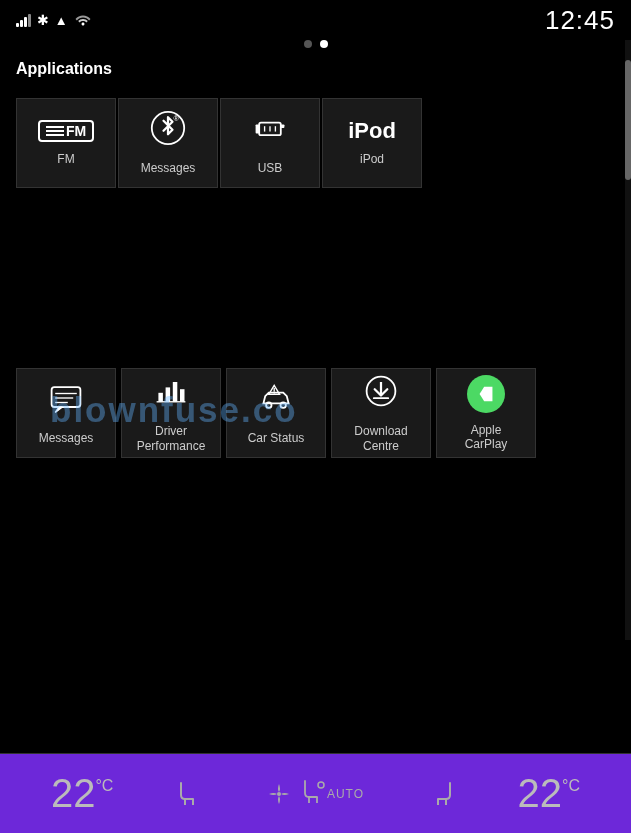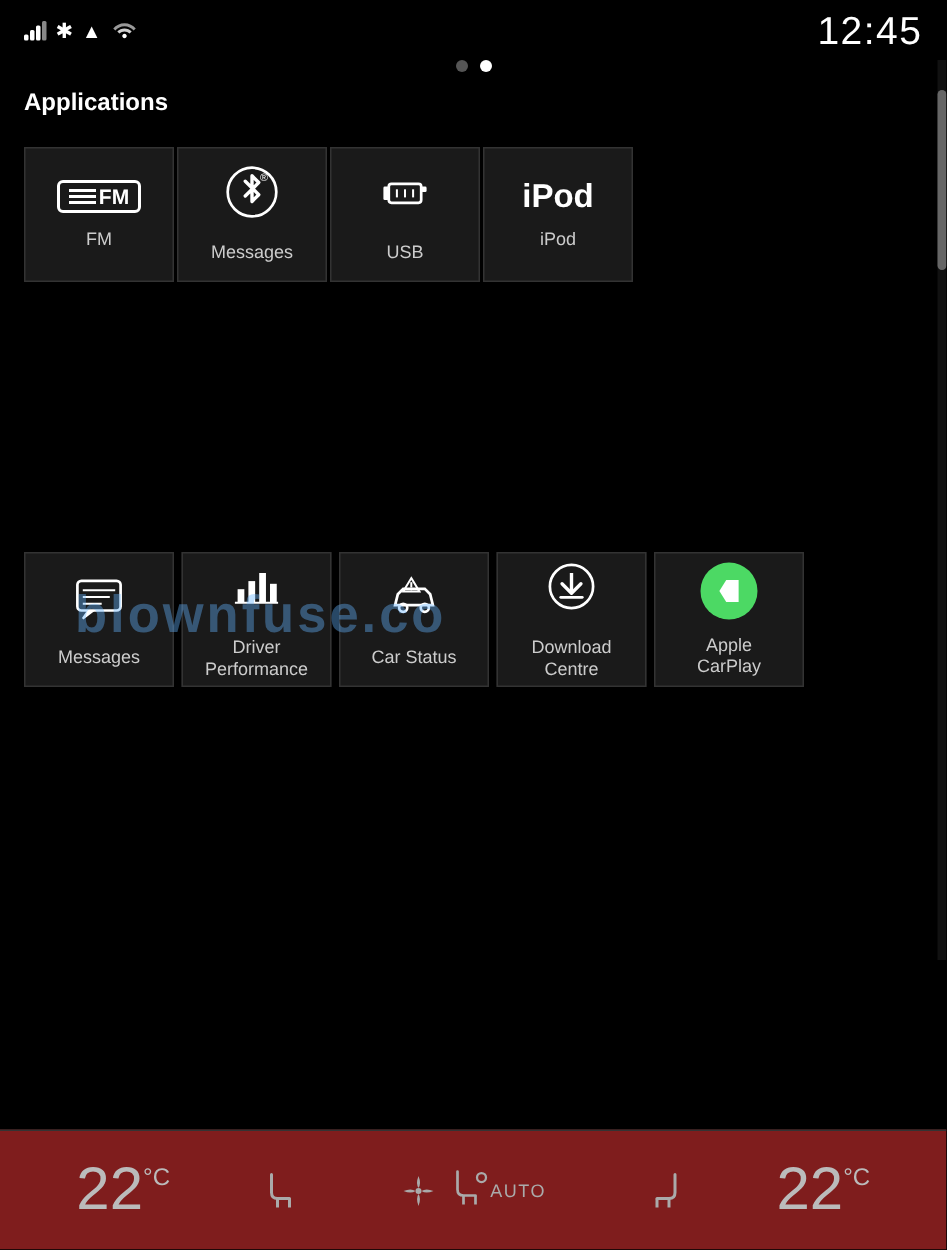--- a/index.html
+++ b/index.html
@@ -162,21 +162,21 @@
       height: 22px;
     }
 
     
     .bottom-bar {
       position: absolute;
       bottom: 0;
       left: 0;
       right: 0;
       height: 80px;
-      background: #7f1d1d;
+      background: #6d28d9;
       border-top: 1px solid #333;
       display: flex;
       align-items: center;
       justify-content: space-around;
       padding: 0 20px;
     }
     .bottom-icon {
       font-size: 28px;
       color: #aaa;
       display: flex;

